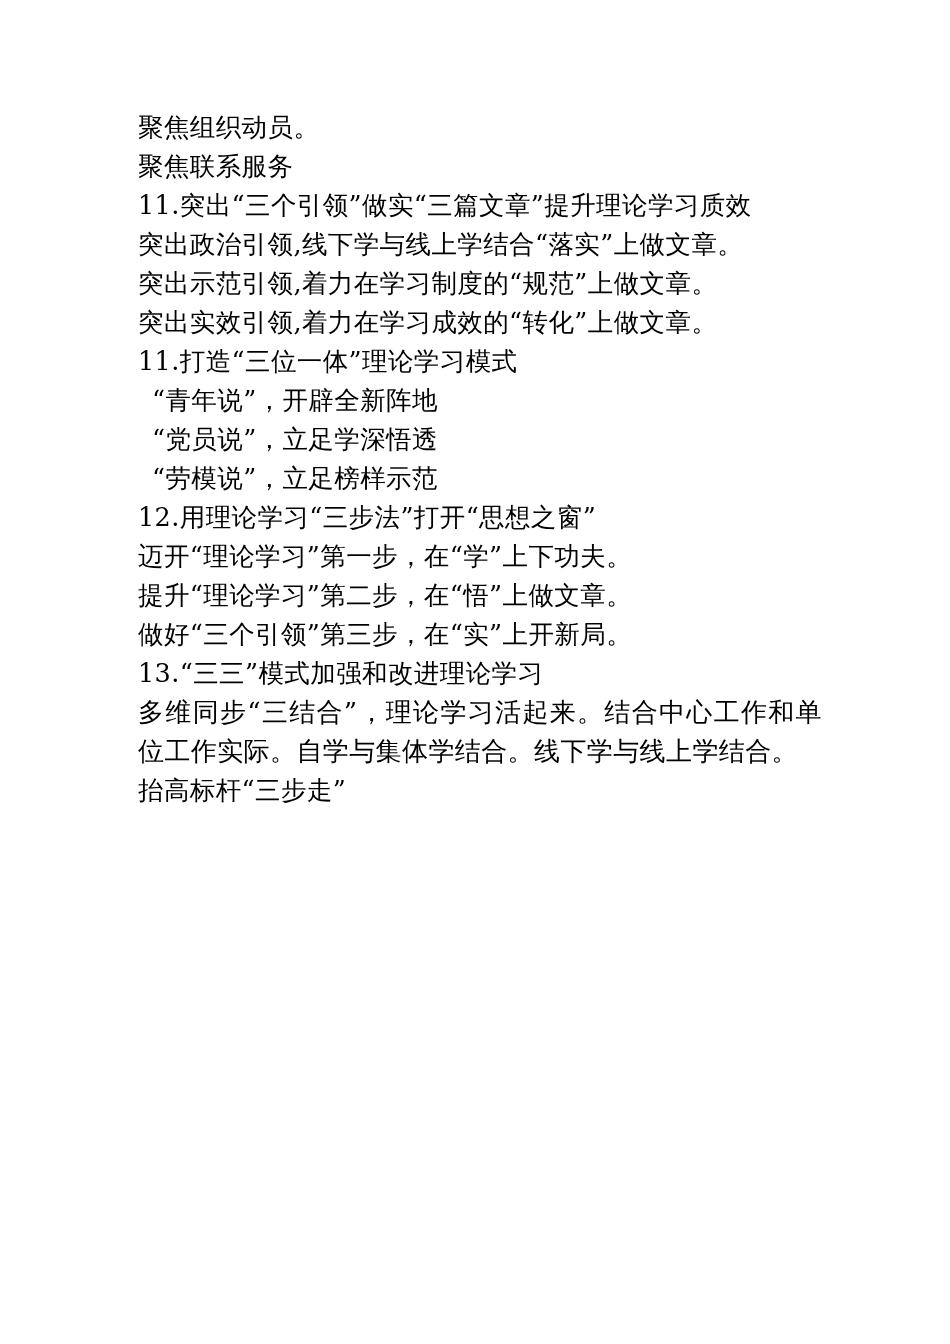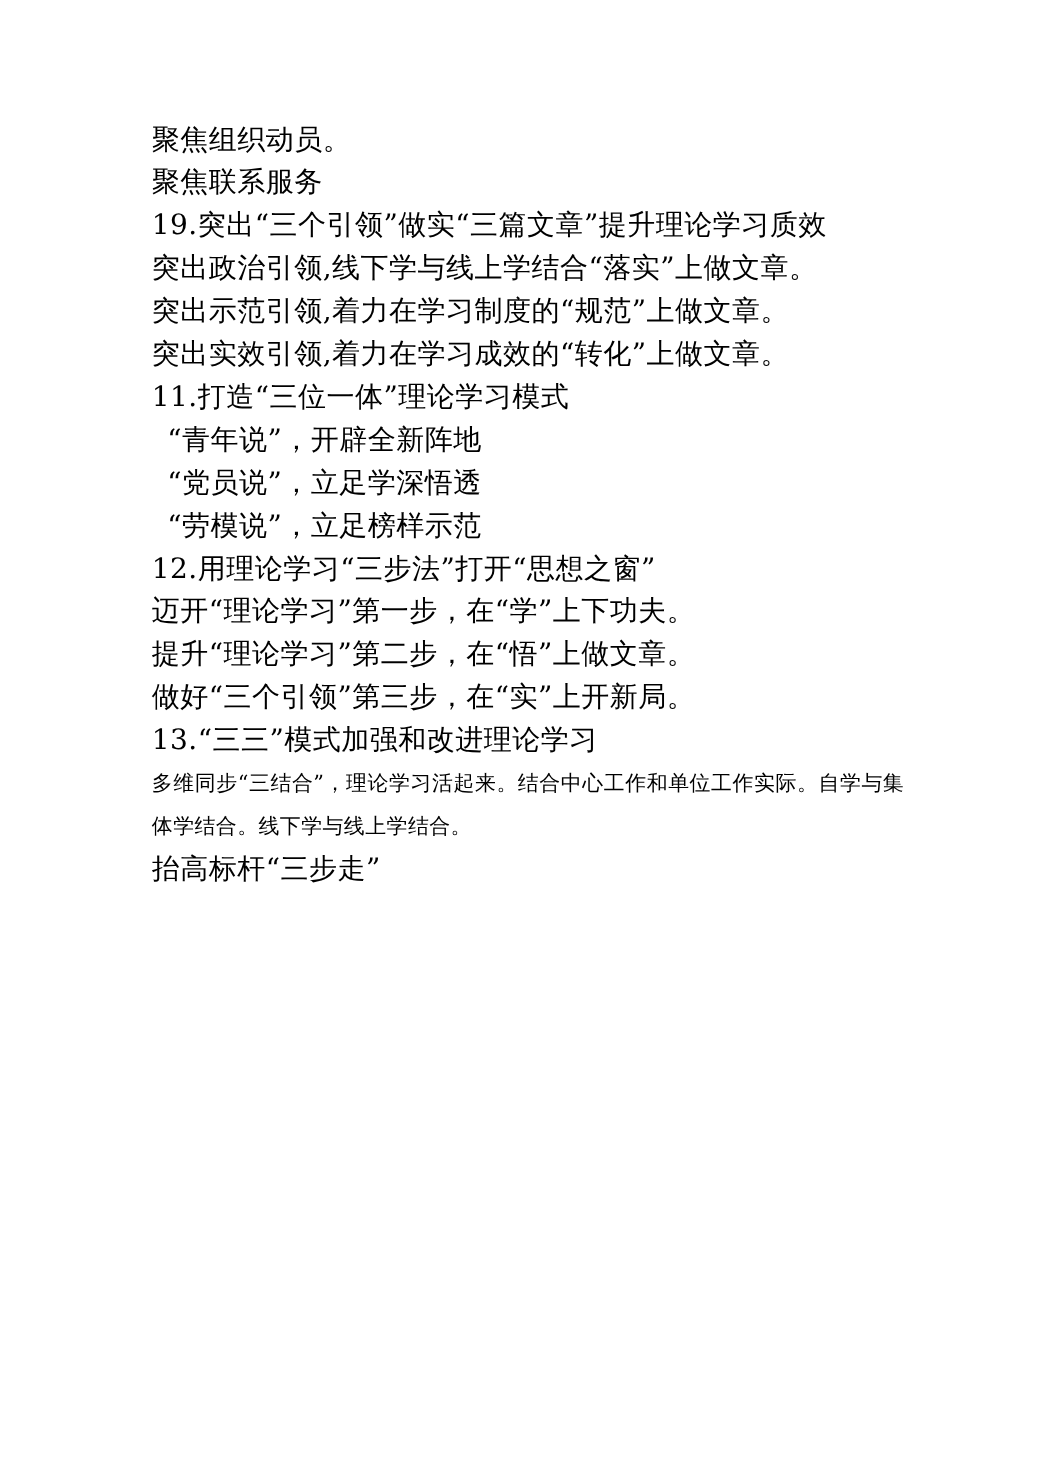--- a/index.html
+++ b/index.html
@@ -30,36 +30,36 @@
     line-height: 39px;
     letter-spacing: 0.4px;
     white-space: pre-wrap;
     text-align: justify;
     word-break: break-all;
   }
   .indent-1 {
     text-indent: 14px;
   }
   .para {
-    font-size: 19px;
+    font-size: 26px;
     line-height: 39px;
     letter-spacing: 0.4px;
     text-align: justify;
     white-space: pre-wrap;
     word-break: break-all;
   }
 </style>
 </head>
 <body>
 
 <div class="page">
   <div class="doc-body">
     <div class="line">聚焦组织动员。</div>
     <div class="line">聚焦联系服务</div>
-    <div class="line">19.突出“三个引领”做实“三篇文章”提升理论学习质效</div>
+    <div class="line">11.突出“三个引领”做实“三篇文章”提升理论学习质效</div>
     <div class="line">突出政治引领,线下学与线上学结合“落实”上做文章。</div>
     <div class="line">突出示范引领,着力在学习制度的“规范”上做文章。</div>
     <div class="line">突出实效引领,着力在学习成效的“转化”上做文章。</div>
     <div class="line">11.打造“三位一体”理论学习模式</div>
     <div class="line indent-1">“青年说”，开辟全新阵地</div>
     <div class="line indent-1">“党员说”，立足学深悟透</div>
     <div class="line indent-1">“劳模说”，立足榜样示范</div>
     <div class="line">12.用理论学习“三步法”打开“思想之窗”</div>
     <div class="line">迈开“理论学习”第一步，在“学”上下功夫。</div>
     <div class="line">提升“理论学习”第二步，在“悟”上做文章。</div>

